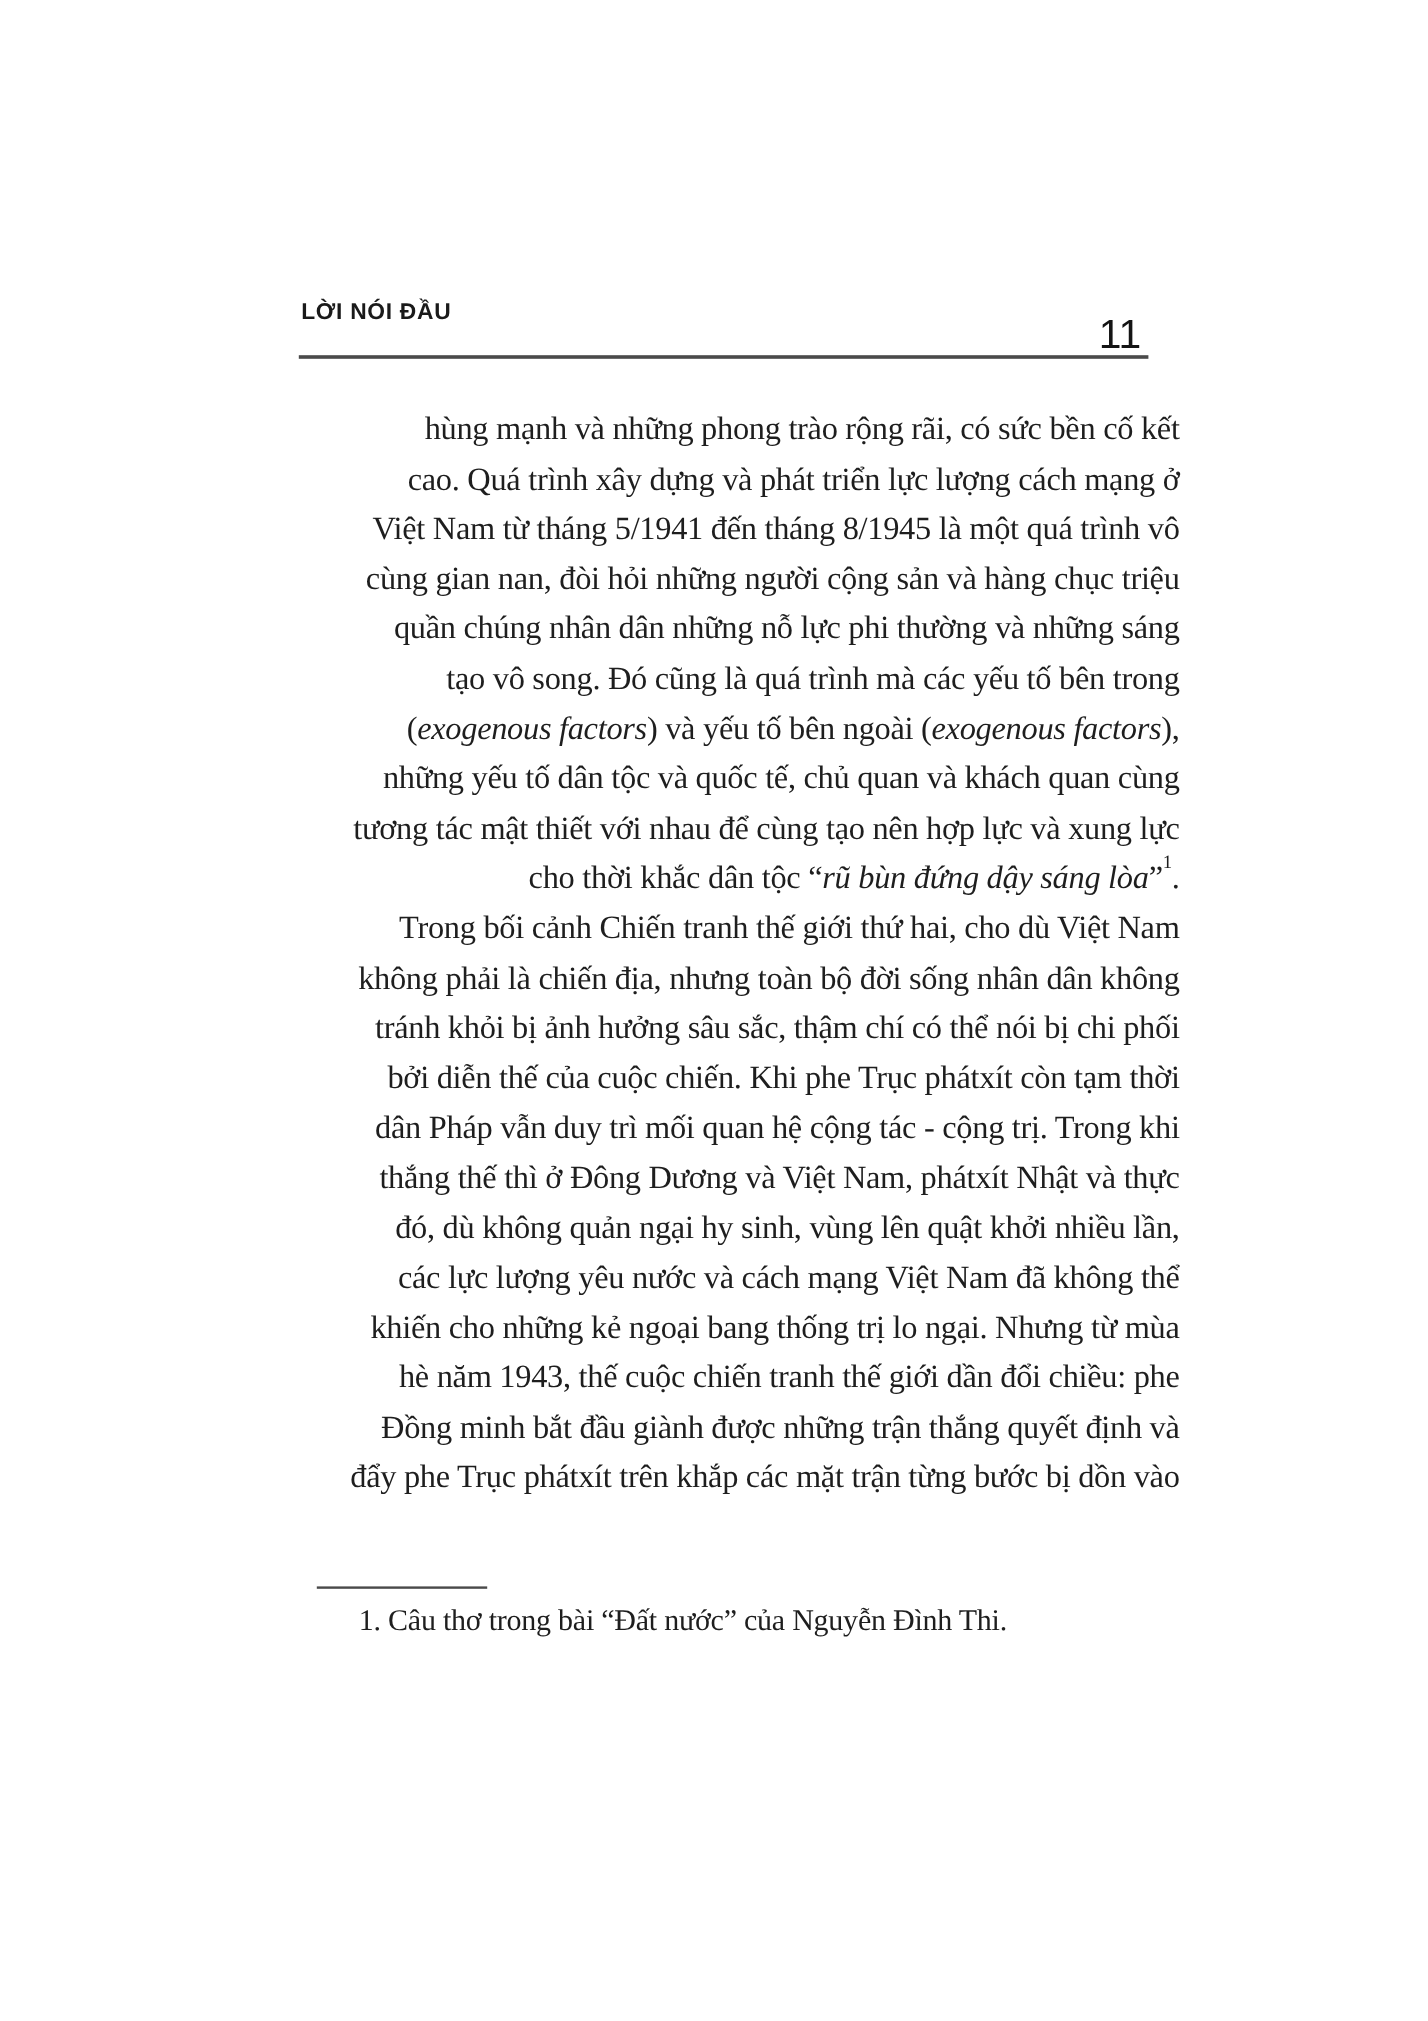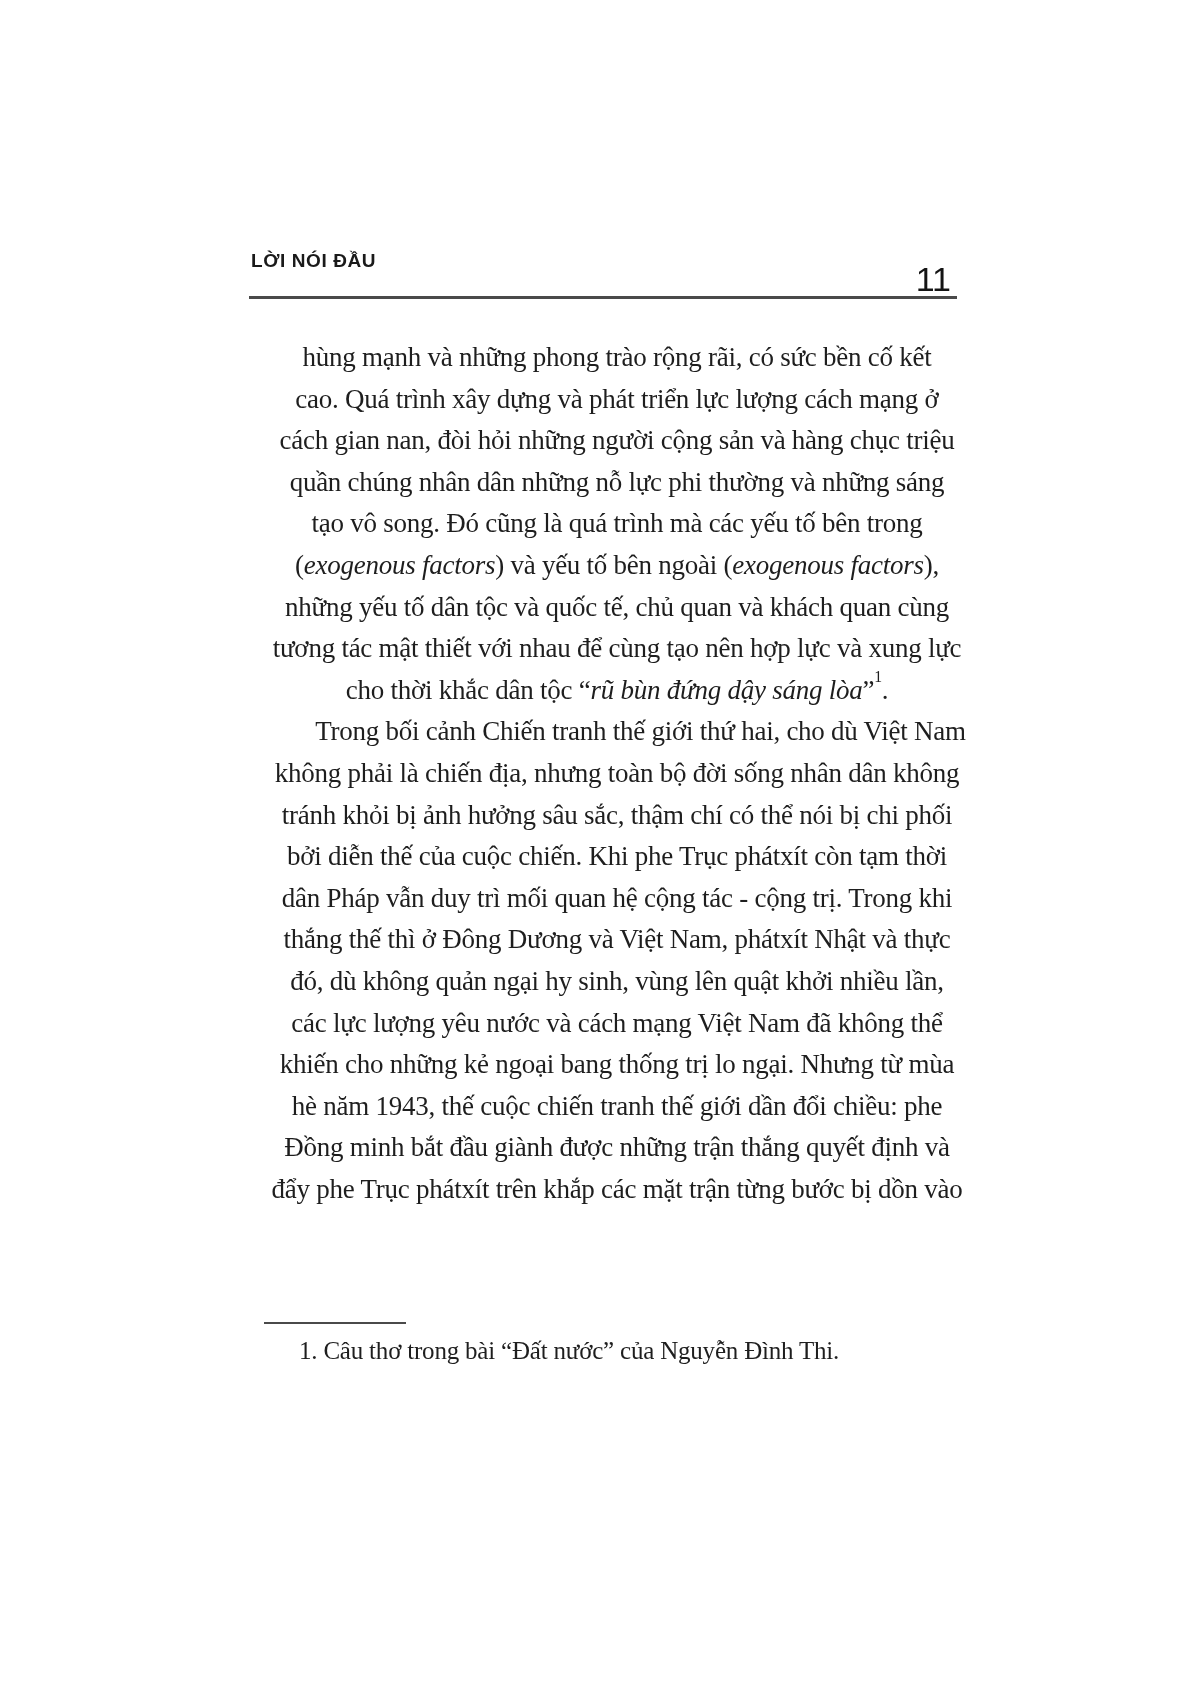--- a/index.html
+++ b/index.html
@@ -40,21 +40,21 @@
   }
 
   .body-text{
     position:absolute;left:235px;top:337px;width:732px;
     font-size:27px;
     letter-spacing:-0.25px;
   }
   .line{
     height:41.6px;
     line-height:41.6px;
-    text-align:center;
+    text-align:right;
     overflow:visible;
   }
   .line.nowrap{white-space:nowrap;}
   .line.indent{text-indent:47px;}
   .it{font-style:italic;}
   sup{
     font-size:0.58em;
     line-height:0;
     position:relative;
     top:-0.45em;
@@ -81,21 +81,22 @@
 
   <span class="running-header">LỜI NÓI ĐẦU</span>
 
   <span class="page-number">11</span>
 
   <div class="header-rule"></div>
 
   <main class="body-text">
       <div class="line nowrap"><span>hùng mạnh và những phong trào rộng rãi, có sức bền cố kết</span></div>
       <div class="line nowrap"><span>cao. Quá trình xây dựng và phát triển lực lượng cách mạng ở</span></div>
-      <div class="line nowrap"><span>cách gian nan, đòi hỏi những người cộng sản và hàng chục triệu</span></div>
+      <div class="line nowrap"><span>Việt Nam từ tháng 5/1941 đến tháng 8/1945 là một quá trình vô</span></div>
+      <div class="line nowrap"><span>cùng gian nan, đòi hỏi những người cộng sản và hàng chục triệu</span></div>
       <div class="line nowrap"><span>quần chúng nhân dân những nỗ lực phi thường và những sáng</span></div>
       <div class="line nowrap"><span>tạo vô song. Đó cũng là quá trình mà các yếu tố bên trong</span></div>
       <div class="line nowrap"><span>(</span><span class="it">exogenous factors</span><span>) và yếu tố bên ngoài (</span><span class="it">exogenous factors</span><span>),</span></div>
       <div class="line nowrap"><span>những yếu tố dân tộc và quốc tế, chủ quan và khách quan cùng</span></div>
       <div class="line nowrap"><span>tương tác mật thiết với nhau để cùng tạo nên hợp lực và xung lực</span></div>
       <div class="line"><span>cho thời khắc dân tộc “</span><span class="it">rũ bùn đứng dậy sáng lòa</span><span>”</span><sup>1</sup><span>.</span></div>
       <div class="line indent nowrap"><span>Trong bối cảnh Chiến tranh thế giới thứ hai, cho dù Việt Nam</span></div>
       <div class="line nowrap"><span>không phải là chiến địa, nhưng toàn bộ đời sống nhân dân không</span></div>
       <div class="line nowrap"><span>tránh khỏi bị ảnh hưởng sâu sắc, thậm chí có thể nói bị chi phối</span></div>
       <div class="line nowrap"><span>bởi diễn thế của cuộc chiến. Khi phe Trục phátxít còn tạm thời</span></div>

